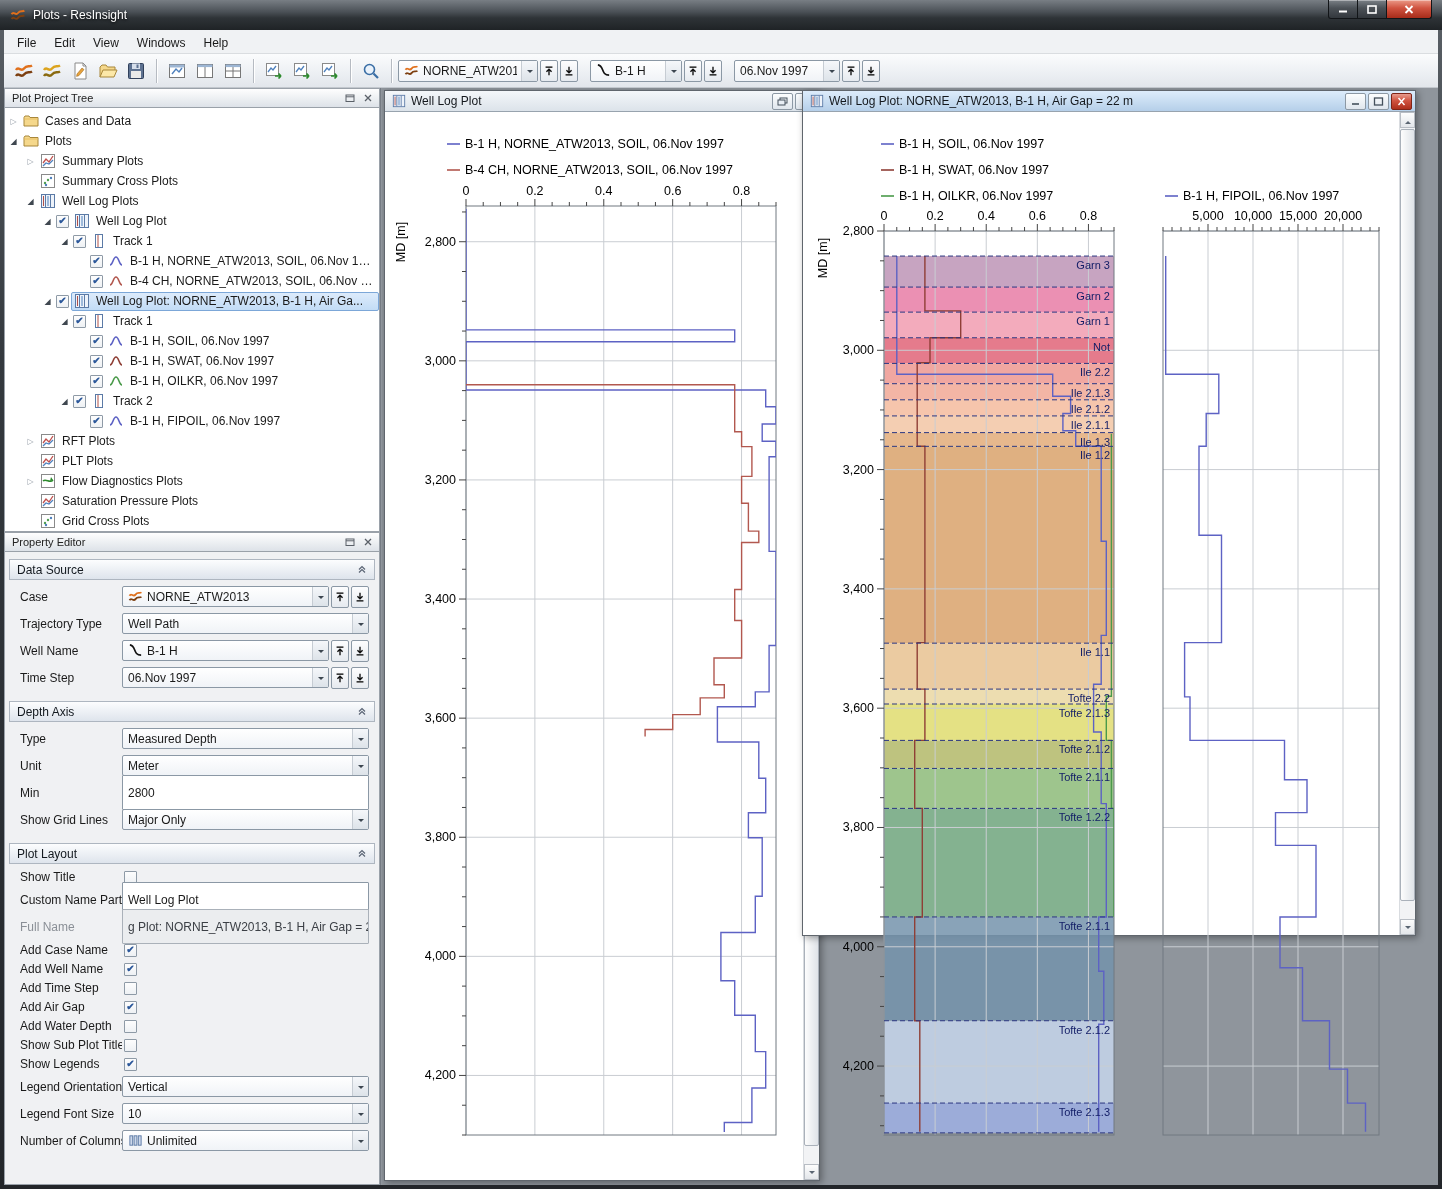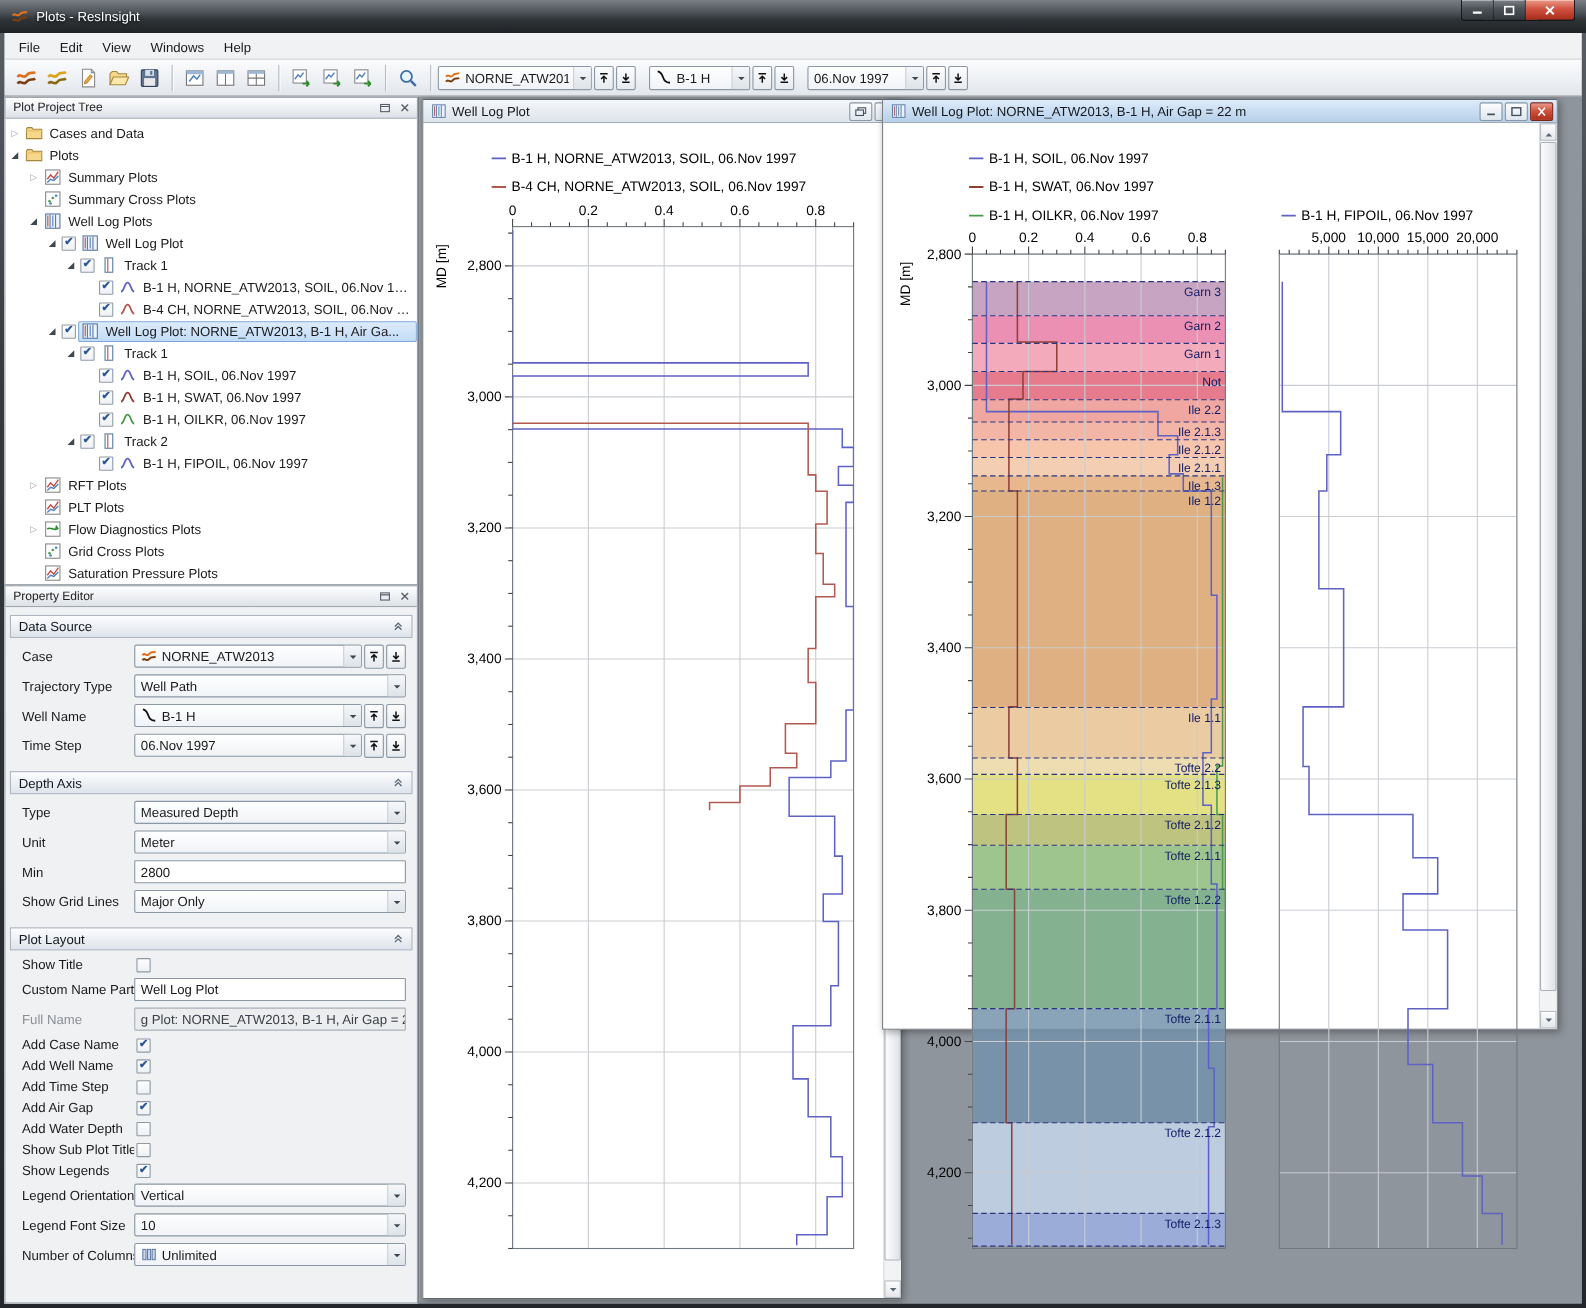--- a/index.html
+++ b/index.html
@@ -71,21 +71,21 @@
   .sec:not(:first-child) .sec-h{margin-top:11px}
   .sh-t{flex:1}
   .sh-c svg{width:10px;height:10px}
   .prop-row{display:flex;align-items:center;padding:0 10px 0 15px;margin-bottom:2px}
   .prop-row.kind-check{height:18px;margin-bottom:1px}
   .prop-row.kind-combo,.prop-row.kind-text{height:25px}
   .plabel{width:102px;flex:none;overflow:hidden;white-space:nowrap}
   .plabel.dis{color:#8a8f96}
   .pctrl{flex:1;display:flex;align-items:center;min-width:0}
   .pcombo{flex:1;height:21px;min-width:0}
-  .ptext{flex:1;height:21px;border:1px solid #8b98a5;background:#fff;display:flex;align-items:center;padding:0 5px;
+  .ptext{flex:1;height:35px;border:1px solid #8b98a5;background:#fff;display:flex;align-items:center;padding:0 5px;
     white-space:nowrap;overflow:hidden;border-radius:1px}
   .ptext.dis{background:#ebedef;border-color:#aab1b9;color:#3c4046}
 
   
   .mdi{position:absolute;left:378px;top:0;right:0;bottom:0;background:#8f959c;overflow:hidden}
   .mwin{position:absolute;background:#fff;border:1px solid #60666d;box-shadow:2px 2px 7px rgba(0,0,0,.35)}
   .mtitle{height:21px;display:flex;align-items:center;padding:0 3px 0 5px;border-bottom:1px solid #98a3ae;font-size:12px}
   .mwin.inactive .mtitle{background:linear-gradient(#f4f7fa,#dce3ea)}
   .mwin.active .mtitle{background:linear-gradient(#ddecfb,#b5cfe9)}
   .mtitle .tico{width:14px;height:14px;margin-right:5px}
@@ -593,40 +593,40 @@
                 </span>
                 <span class="tlabel">Flow Diagnostics Plots</span>
               </span>
             </div>
             <div class="tree-row" style="padding-left: 19px;">
               <span class="exp"></span>
               <span class="sel-zone">
                 <span class="ico tico">
                   <svg viewBox="0 0 16 16">
                     <rect x="1.5" y="1.5" width="13" height="13" fill="#fff" stroke="#8a8a8a"></rect>
+                    <path d="M3 10l3-4 3 3 4-6" stroke="#c0504d" fill="none" stroke-width="1.3"></path>
+                    <path d="M3 13l3-3 3 1 4-4" stroke="#4f81bd" fill="none" stroke-width="1.3"></path>
+                  </svg>
+                </span>
+                <span class="tlabel">Saturation Pressure Plots</span>
+              </span>
+            </div>
+            <div class="tree-row" style="padding-left: 19px;">
+              <span class="exp"></span>
+              <span class="sel-zone">
+                <span class="ico tico">
+                  <svg viewBox="0 0 16 16">
+                    <rect x="1.5" y="1.5" width="13" height="13" fill="#fff" stroke="#8a8a8a"></rect>
                     <circle cx="5" cy="10" r="1.2" fill="#4f9e4f"></circle>
                     <circle cx="8" cy="7" r="1.2" fill="#4f9e4f"></circle>
                     <circle cx="11" cy="5" r="1.2" fill="#4f81bd"></circle>
                     <circle cx="6" cy="12" r="1.2" fill="#4f81bd"></circle>
                   </svg>
                 </span>
                 <span class="tlabel">Grid Cross Plots</span>
-              </span>
-            </div>
-            <div class="tree-row" style="padding-left: 19px;">
-              <span class="exp"></span>
-              <span class="sel-zone">
-                <span class="ico tico">
-                  <svg viewBox="0 0 16 16">
-                    <rect x="1.5" y="1.5" width="13" height="13" fill="#fff" stroke="#8a8a8a"></rect>
-                    <path d="M3 10l3-4 3 3 4-6" stroke="#c0504d" fill="none" stroke-width="1.3"></path>
-                    <path d="M3 13l3-3 3 1 4-4" stroke="#4f81bd" fill="none" stroke-width="1.3"></path>
-                  </svg>
-                </span>
-                <span class="tlabel">Saturation Pressure Plots</span>
               </span>
             </div>
           </div>
       </div>
       <div class="prop-sec">
         <div class="panel-header">
           <span class="ph-title">Property Editor</span>
           <span class="ph-btn">
               <svg viewBox="0 0 10 10">
                 <rect x="1" y="2" width="8" height="6.5" fill="none" stroke="#5a6068"></rect>

